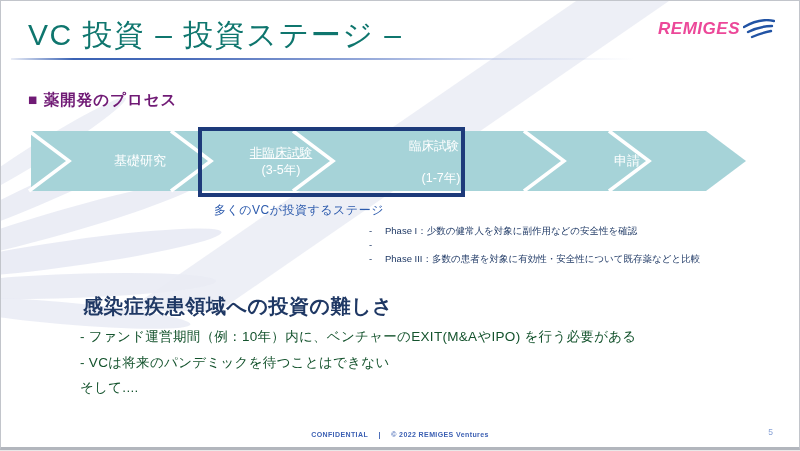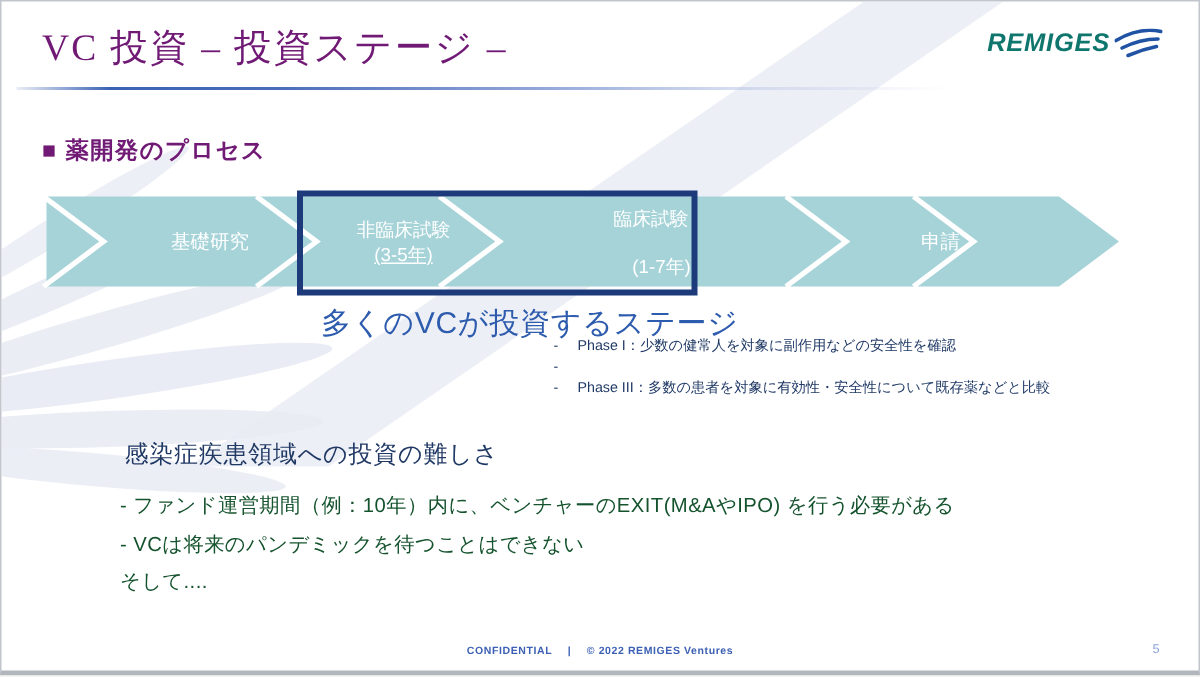--- a/index.html
+++ b/index.html
@@ -11,29 +11,29 @@
     border:1px solid #c2c5cb;
     border-bottom:3px solid #b2b6bd;
     overflow:hidden;
     font-family:"Liberation Sans", sans-serif;
   }
   .bg-svg{position:absolute;left:0;top:0;z-index:0;}
   .band-svg{position:absolute;left:0;top:0;z-index:1;}
 
   .slide-title{
     position:absolute;left:27px;top:14px;z-index:2;
-    font-size:25px;color:#701a75;letter-spacing:1.5px;font-family:Liberation Serif, serif;
+    font-size:30px;color:#0f766e;letter-spacing:1.5px;
   }
   .logo{
     position:absolute;right:24px;top:18px;z-index:2;
     display:flex;align-items:flex-start;gap:3px;
   }
   .logo-text{
     font-size:17px;font-weight:bold;font-style:italic;
-    color:#0f766e;letter-spacing:0.5px;
+    color:#ec4899;letter-spacing:0.5px;
   }
   .title-rule{
     position:absolute;left:10px;top:57px;width:780px;height:2px;z-index:2;
     background:linear-gradient(90deg,
       rgba(120,140,200,0.15) 0%, #3a62b4 8%, #4a6cba 22%,
       #93a7d9 45%, rgba(170,185,225,0.35) 64%, rgba(255,255,255,0) 80%);
   }
   .section-heading{
     position:absolute;left:27px;top:89px;z-index:2;
     font-size:15.5px;font-weight:600;color:#701a75;letter-spacing:1px;
@@ -47,33 +47,33 @@
   .f13{font-size:13px;line-height:16px;}
   .f125{font-size:12.5px;line-height:15px;}
 
   .highlight-box{
     position:absolute;left:197px;top:126px;width:267px;height:70px;
     border:4px solid #1d3a7a;box-sizing:border-box;z-index:3;
     background:transparent;
   }
   .highlight-caption{
     position:absolute;left:213px;top:201px;z-index:2;
-    font-size:20px;color:#2d5bad;letter-spacing:0.5px;
+    font-size:12px;color:#2d5bad;letter-spacing:0.5px;
   }
 
   .phase-notes{
     position:absolute;left:368px;top:223px;z-index:2;
     color:#203a66;font-size:9.5px;line-height:14.2px;
   }
   .note-row{display:flex;}
   .note-dash{width:16px;flex:none;}
 
   .difficulty-heading{
     position:absolute;left:82px;top:292px;z-index:2;
-    font-size:16px;font-weight:normal;color:#1f3864;letter-spacing:0.5px;
+    font-size:20px;font-weight:bold;color:#1f3864;letter-spacing:0.5px;
   }
   .difficulty-lines{
     position:absolute;left:79px;top:323px;z-index:2;
     font-size:13.5px;color:#14532d;line-height:25.5px;letter-spacing:0.3px;
   }
 
   .footer{
     position:absolute;left:0;top:430px;width:100%;z-index:2;
     text-align:center;font-size:7px;font-weight:600;color:#3c60b3;letter-spacing:0.4px;
   }
@@ -120,22 +120,22 @@
     <g fill="none" stroke="#ffffff" stroke-width="3.5">
       <polyline points="28,130 68,160 28,190"></polyline>
       <polyline points="170,130 210,160 170,190"></polyline>
       <polyline points="292,130 332,160 292,190"></polyline>
       <polyline points="523,130 563,160 523,190"></polyline>
       <polyline points="608,130 648,160 608,190"></polyline>
     </g>
   </svg>
 
   <div class="stage-label f13" style="left:139px;top:152px;">基礎研究</div>
-  <div class="stage-label f125" style="left:268px;top:145px;">非臨床試験</div>
-  <div class="stage-label f125" style="left:268px;top:162px;text-decoration:underline;">(3-5年)</div>
+  <div class="stage-label f125" style="left:280px;top:145px;text-decoration:underline;">非臨床試験</div>
+  <div class="stage-label f125" style="left:280px;top:162px;">(3-5年)</div>
   <div class="stage-label f125" style="left:433px;top:138px;">臨床試験</div>
   <div class="stage-label f125" style="left:440px;top:170px;">(1-7年)</div>
   <div class="stage-label f13" style="left:626px;top:152px;">申請</div>
   <div class="stage-label f13" style="left:690px;top:152px;margin-top:40px;">承認・販売</div>
 
   <div class="highlight-box"></div>
   <div class="highlight-caption">多くのVCが投資するステージ</div>
 
   <div class="phase-notes">
     <div class="note-row">

